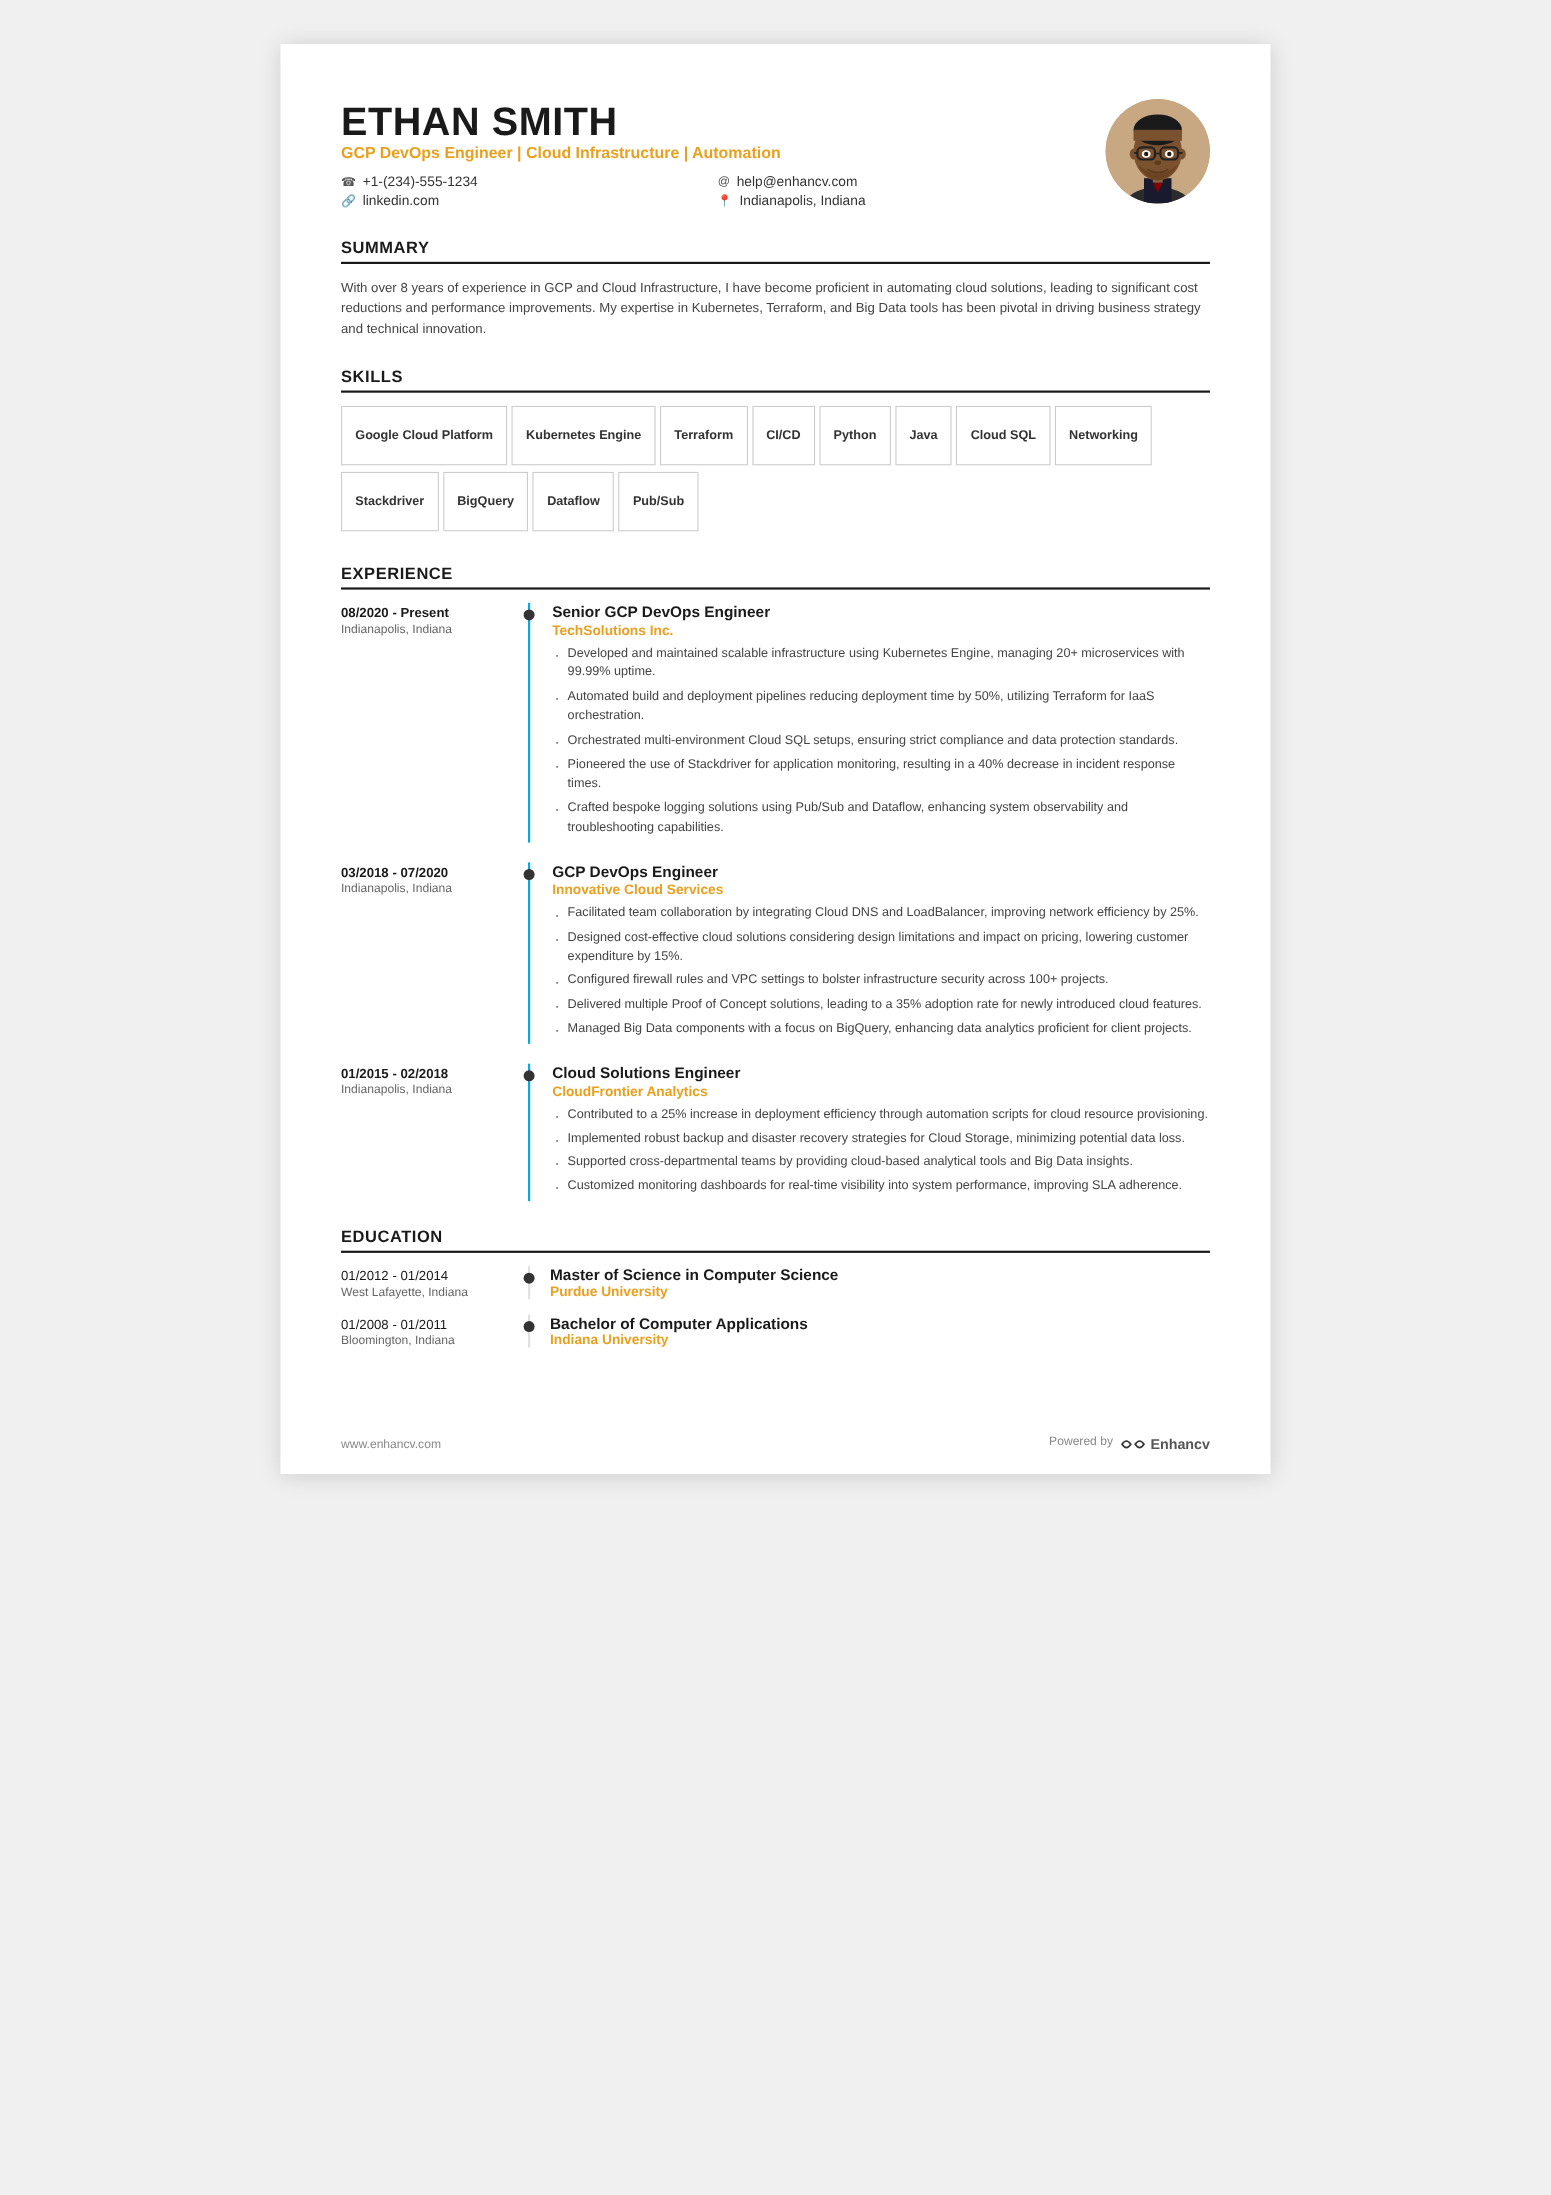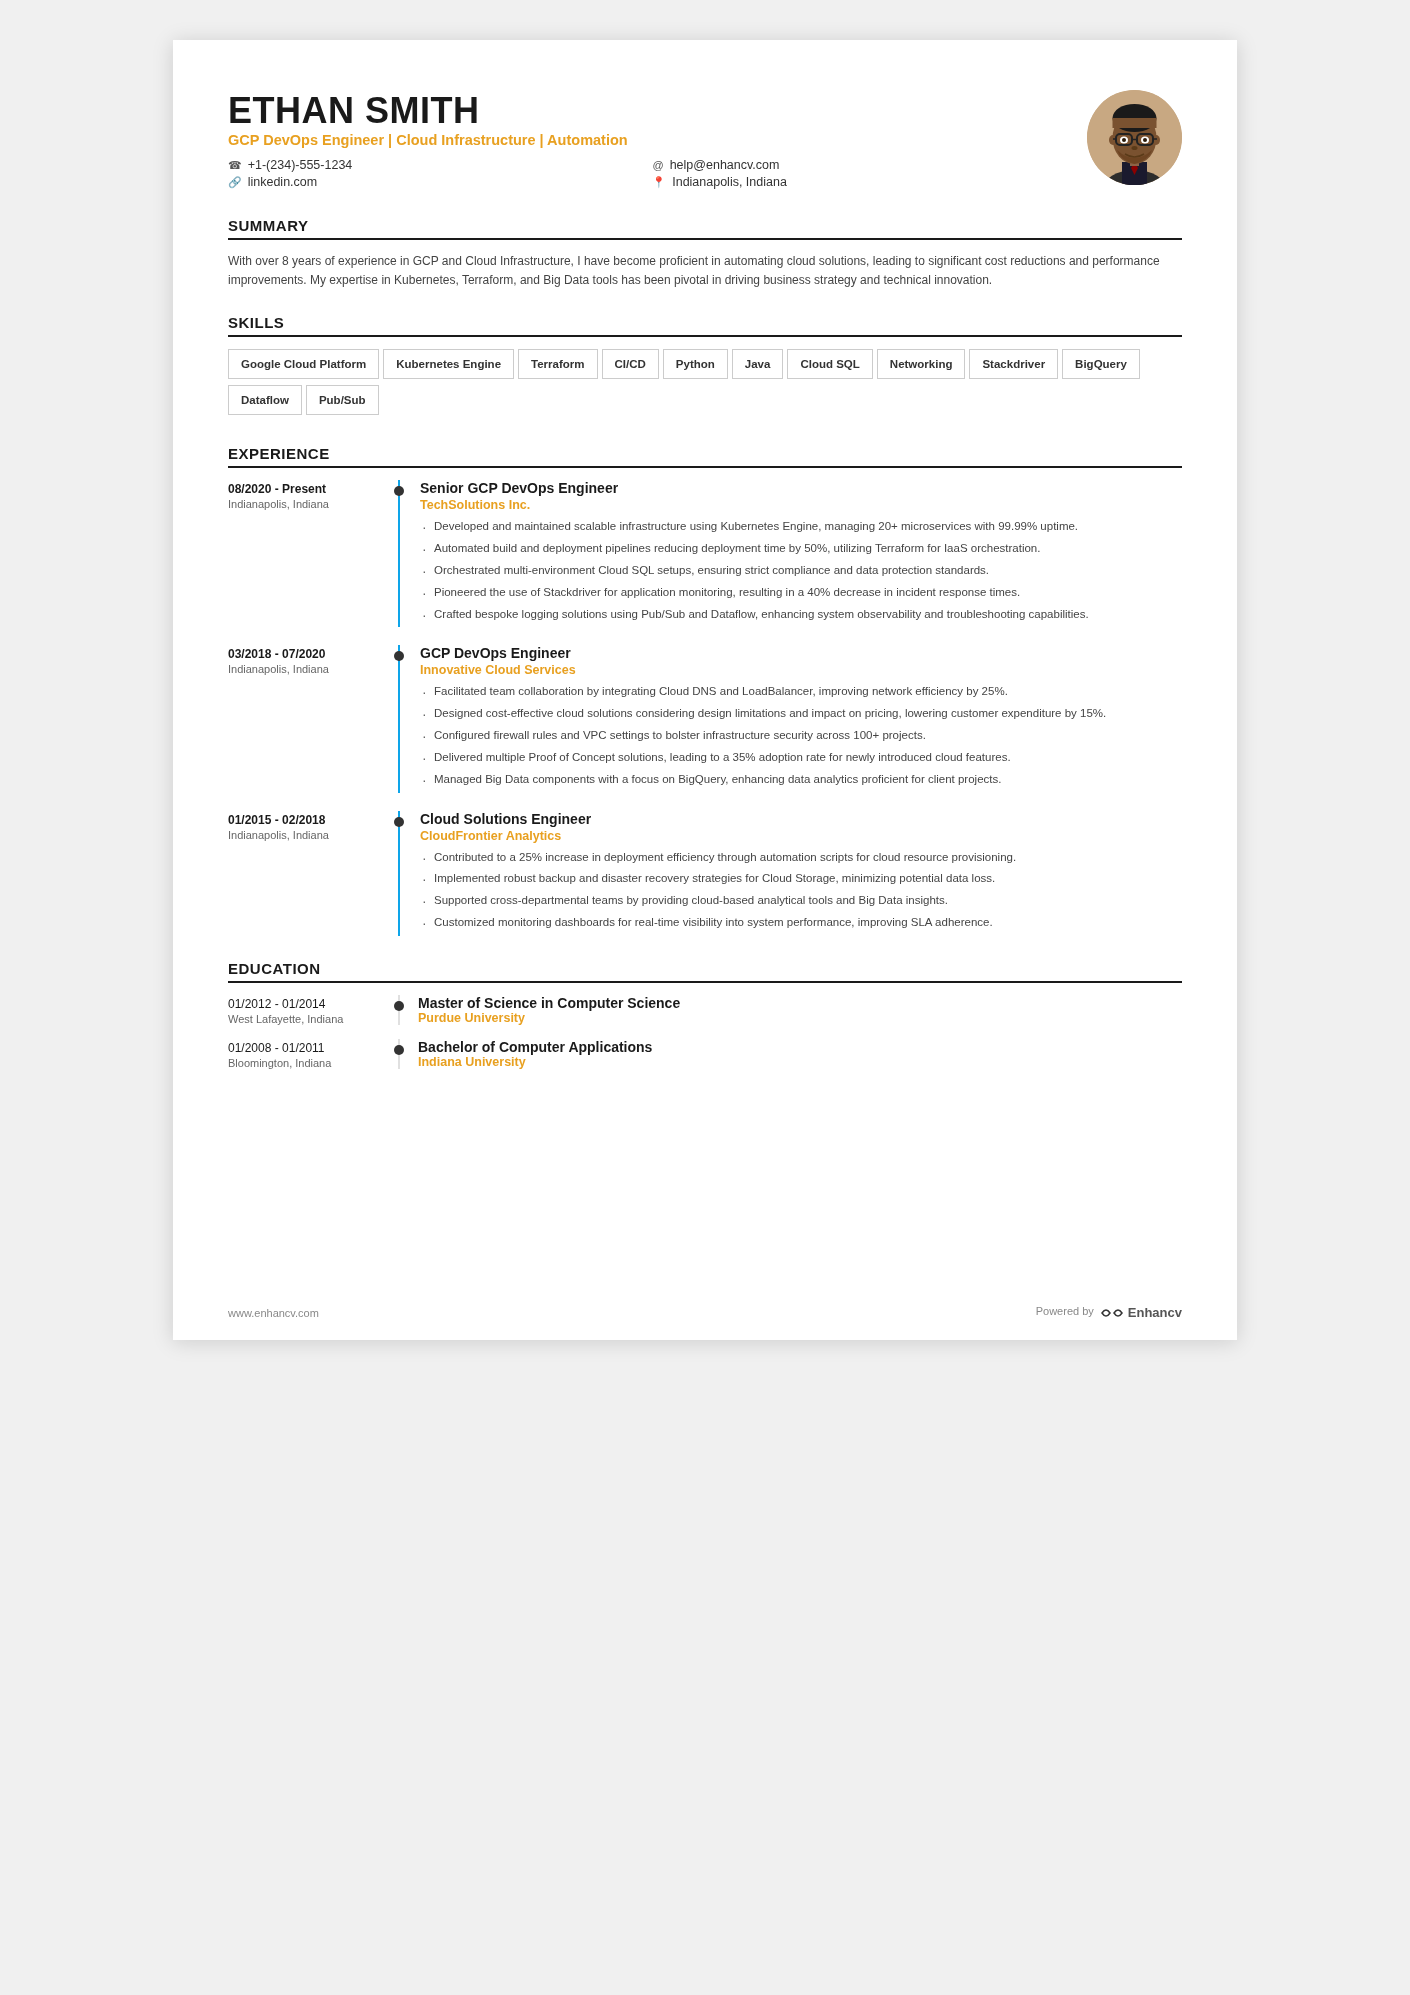--- a/index.html
+++ b/index.html
@@ -5,21 +5,21 @@
     * { margin: 0; padding: 0; box-sizing: border-box; }
     body {
       font-family: 'Arial', sans-serif;
       background: #f0f0f0;
       display: flex;
       justify-content: center;
       padding: 40px 20px;
     }
     .page {
       background: #fff;
-      width: 1064px;
+      width: 900px;
       min-height: 1300px;
       padding: 50px 55px 50px 55px;
       position: relative;
       box-shadow: 0 2px 20px rgba(0,0,0,0.15);
     }
     .header {
       display: flex;
       justify-content: space-between;
       align-items: flex-start;
       margin-bottom: 28px;
@@ -90,21 +90,21 @@
 
     
     .skills-row {
       display: flex;
       flex-wrap: wrap;
       gap: 0;
       margin-bottom: 2px;
     }
     .skill-tag {
       border: 1px solid #ccc;
-      padding: 8px 12px;
+      padding: 20px 12px;
       font-size: 11.5px;
       color: #333;
       font-weight: 600;
       margin-right: 4px;
       margin-bottom: 6px;
     }
 
     
     .exp-grid {
       display: grid;

